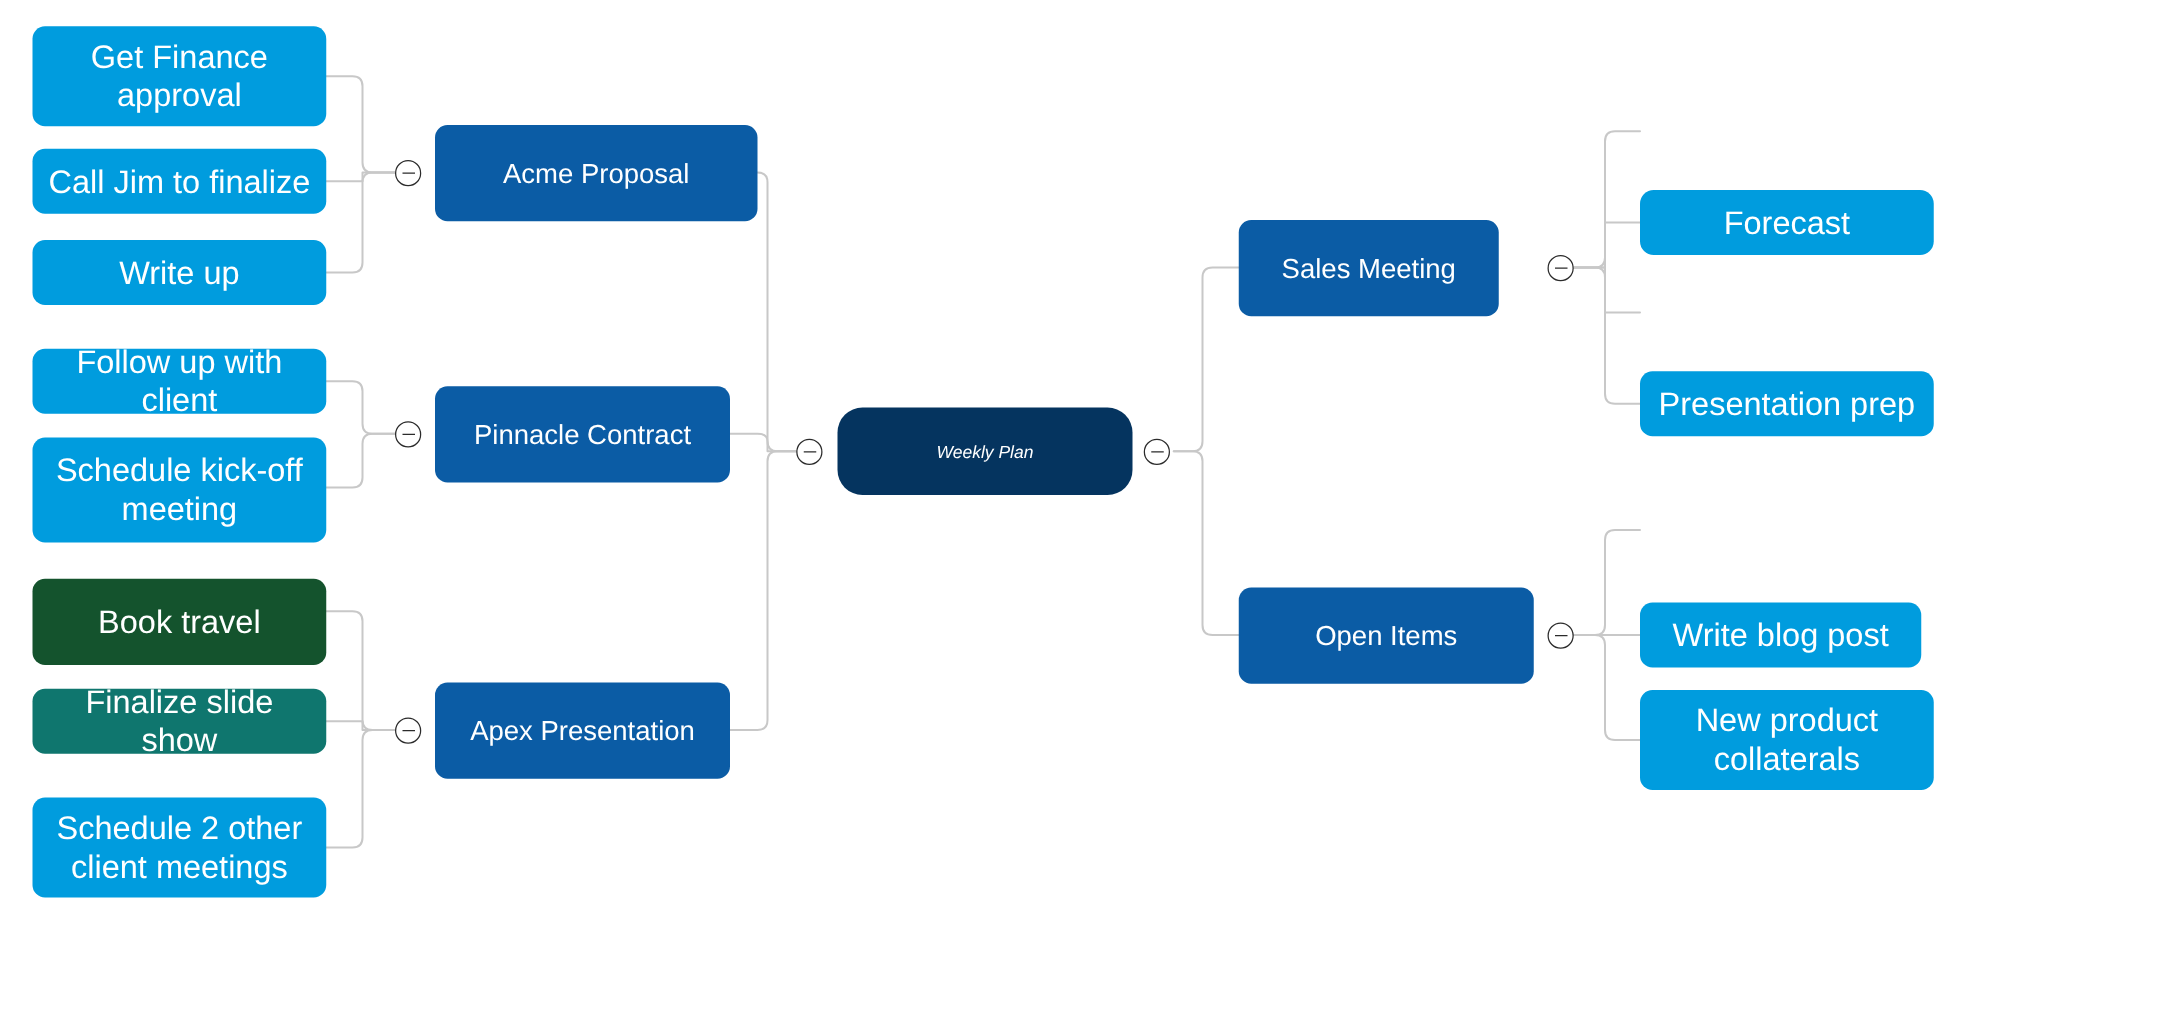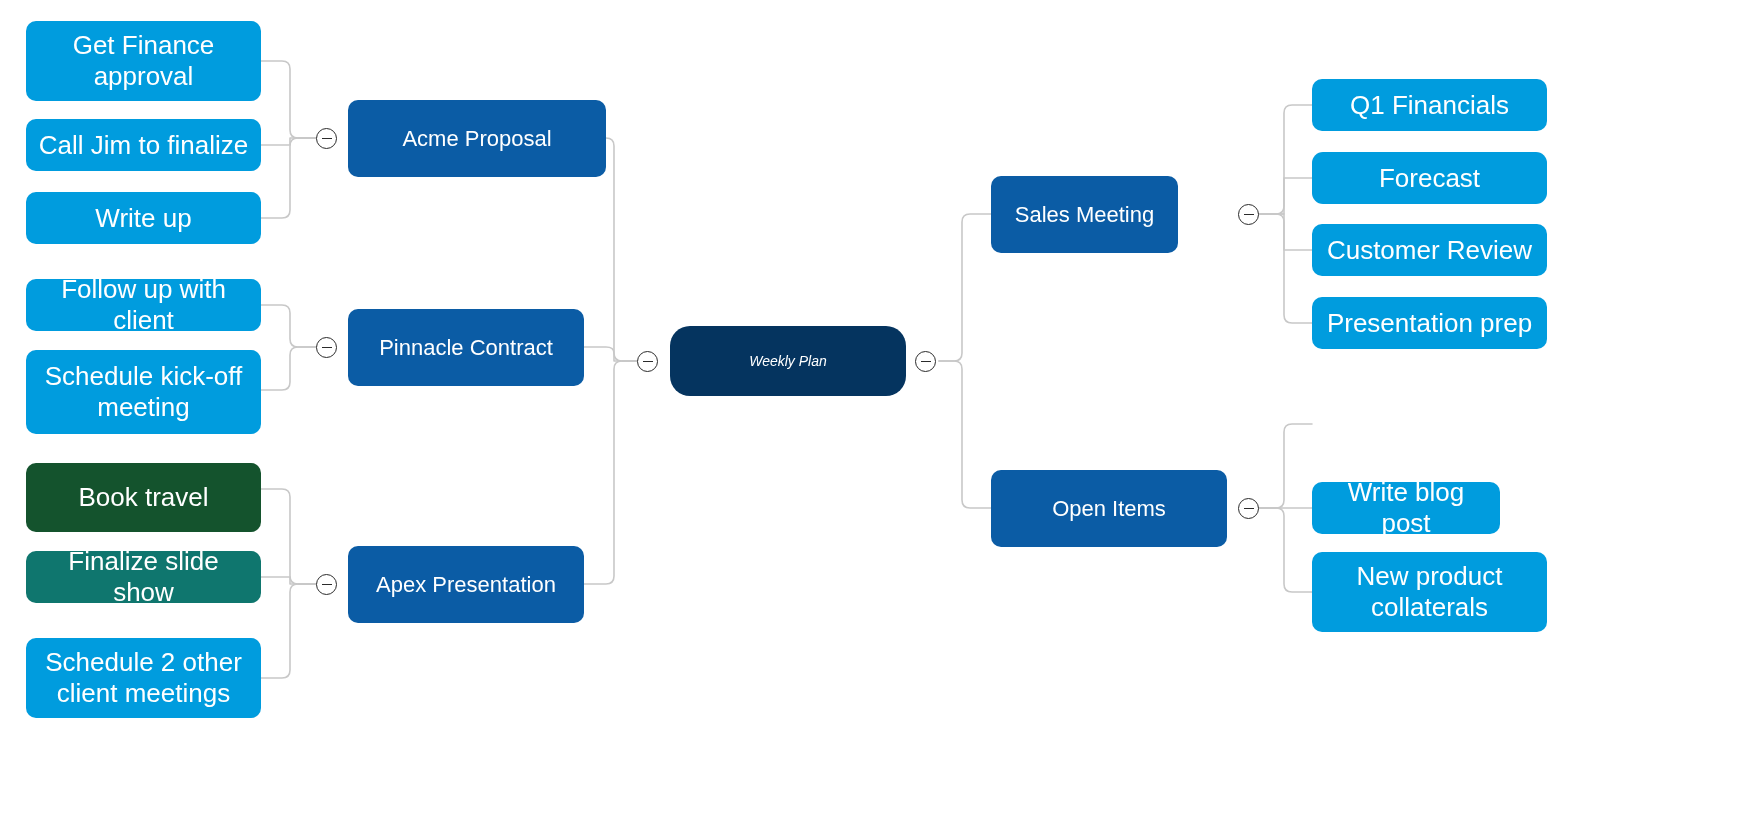--- a/index.html
+++ b/index.html
@@ -157,46 +157,40 @@
   </div>
 
   <div class="node node-branch" style="left: 348px; top: 546px; width: 236px; height: 77px; background: rgb(11, 92, 165); color: rgb(255, 255, 255);">
     <span class="node-label">Apex Presentation</span>
   </div>
 
   <div class="node node-root" style="left: 670px; top: 326px; width: 236px; height: 70px; background: rgb(5, 52, 95); color: rgb(255, 255, 255);">
     <span class="node-label">Weekly Plan</span>
   </div>
 
-  <div class="node node-branch" style="left: 991px; top: 176px; width: 187px; height: 77px; background: rgb(11, 92, 165); color: rgb(255, 255, 255);">
+  <div class="node node-branch" style="left: 991px; top: 176px; width: 208px; height: 77px; background: rgb(11, 92, 165); color: rgb(255, 255, 255);">
     <span class="node-label">Sales Meeting</span>
   </div>
 
   <div class="node node-branch" style="left: 991px; top: 470px; width: 236px; height: 77px; background: rgb(11, 92, 165); color: rgb(255, 255, 255);">
     <span class="node-label">Open Items</span>
   </div>
 
-  <div class="node node-leaf" style="left: 1312px; top: 79px; width: 235px; height: 52px; background: rgb(0, 156, 222); color: rgb(255, 255, 255);">
-    <span class="node-label">Q1 Financials</span>
-  </div>
 
   <div class="node node-leaf" style="left: 1312px; top: 152px; width: 235px; height: 52px; background: rgb(0, 156, 222); color: rgb(255, 255, 255); border-radius: 11px;">
     <span class="node-label">Forecast</span>
   </div>
 
-  <div class="node node-leaf" style="left: 1312px; top: 224px; width: 235px; height: 52px; background: rgb(0, 156, 222); color: rgb(255, 255, 255);">
-    <span class="node-label">Customer Review</span>
-  </div>
 
   <div class="node node-leaf" style="left: 1312px; top: 297px; width: 235px; height: 52px; background: rgb(0, 156, 222); color: rgb(255, 255, 255);">
     <span class="node-label">Presentation prep</span>
   </div>
 
 
-  <div class="node node-leaf" style="left: 1312px; top: 482px; width: 188px; height: 52px; background: rgb(0, 156, 222); color: rgb(255, 255, 255);">
+  <div class="node node-leaf" style="left: 1312px; top: 482px; width: 225px; height: 52px; background: rgb(0, 156, 222); color: rgb(255, 255, 255);">
     <span class="node-label">Write blog post</span>
   </div>
 
   <div class="node node-leaf" style="left: 1312px; top: 552px; width: 235px; height: 80px; background: rgb(0, 156, 222); color: rgb(255, 255, 255);">
     <span class="node-label">New product collaterals</span>
   </div>
 
   <div class="toggle" style="left: 316px; top: 128px; border-color: rgb(43, 43, 43);">
     <span class="toggle-bar" style="background: rgb(43, 43, 43);"></span>
   </div>

